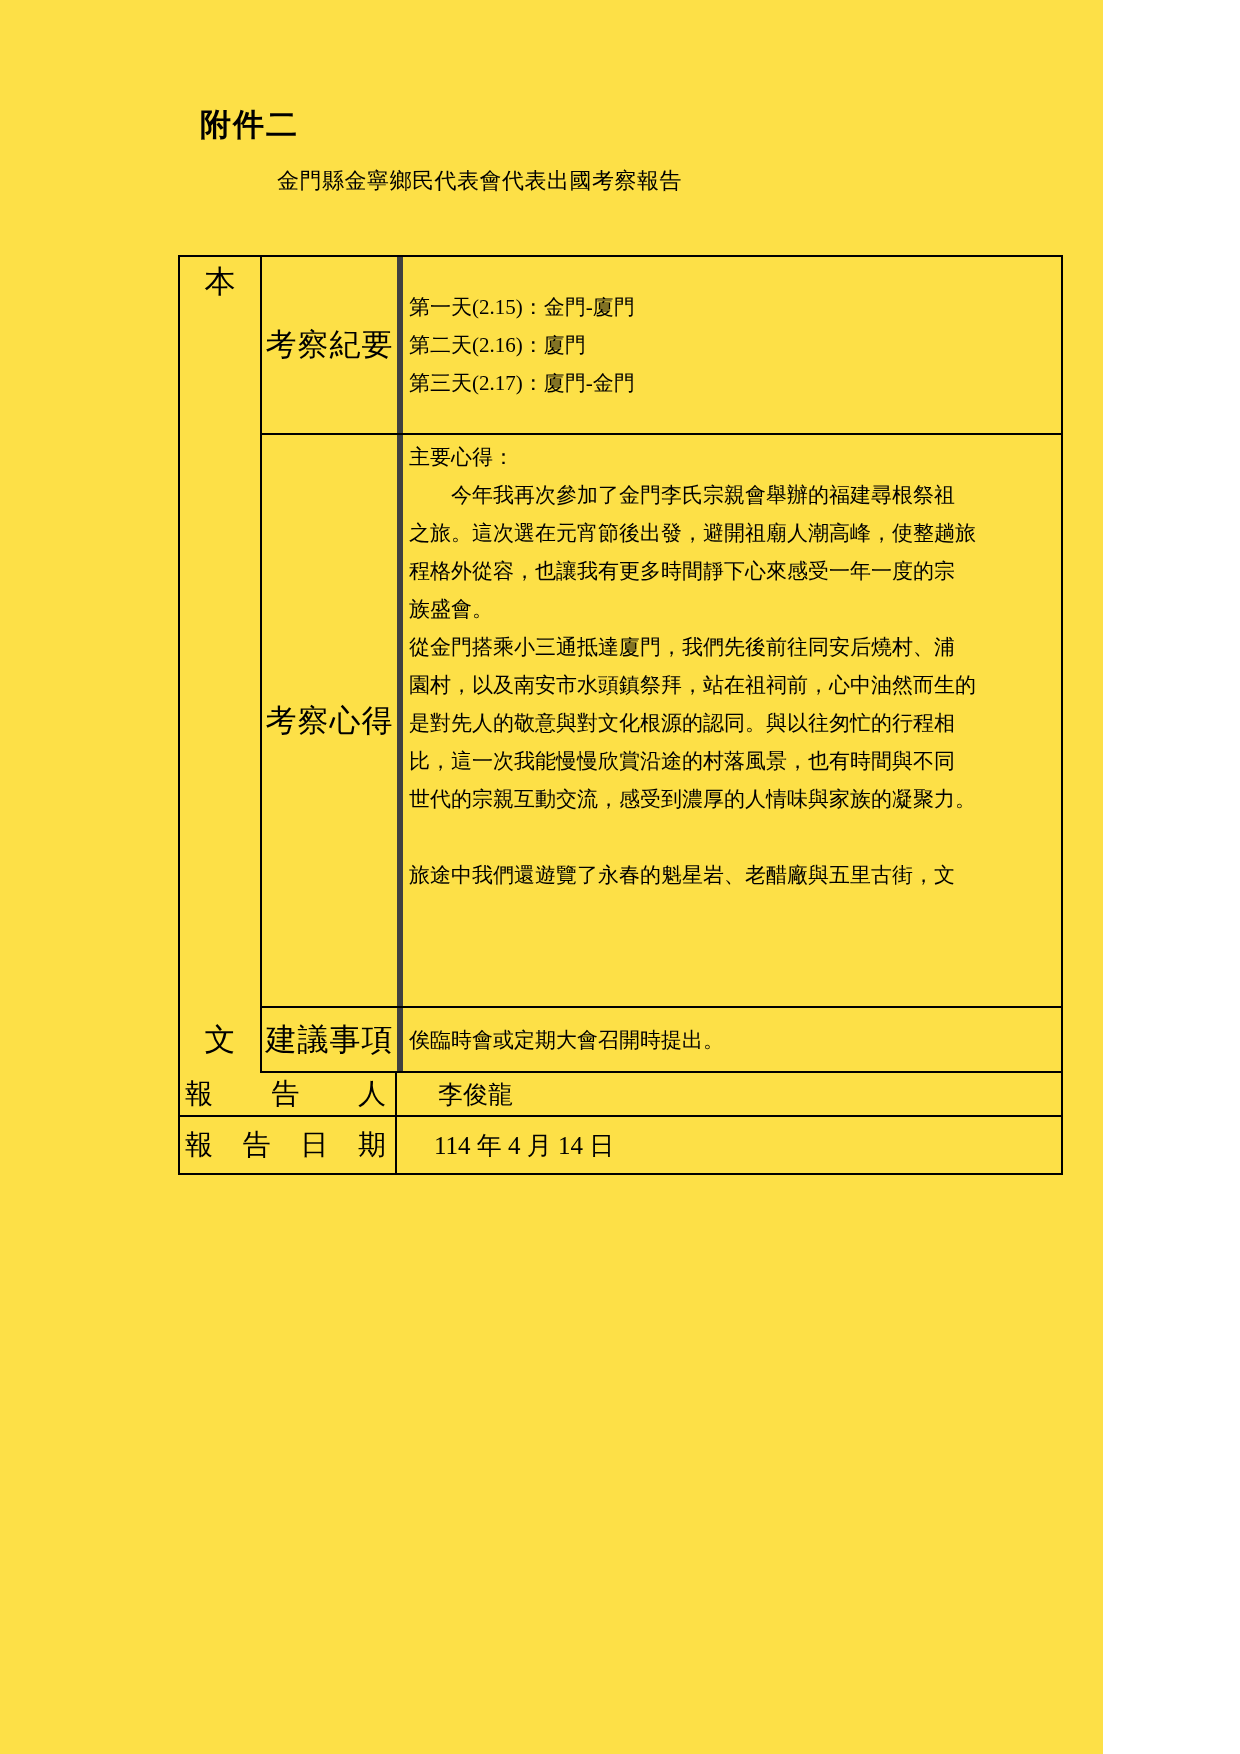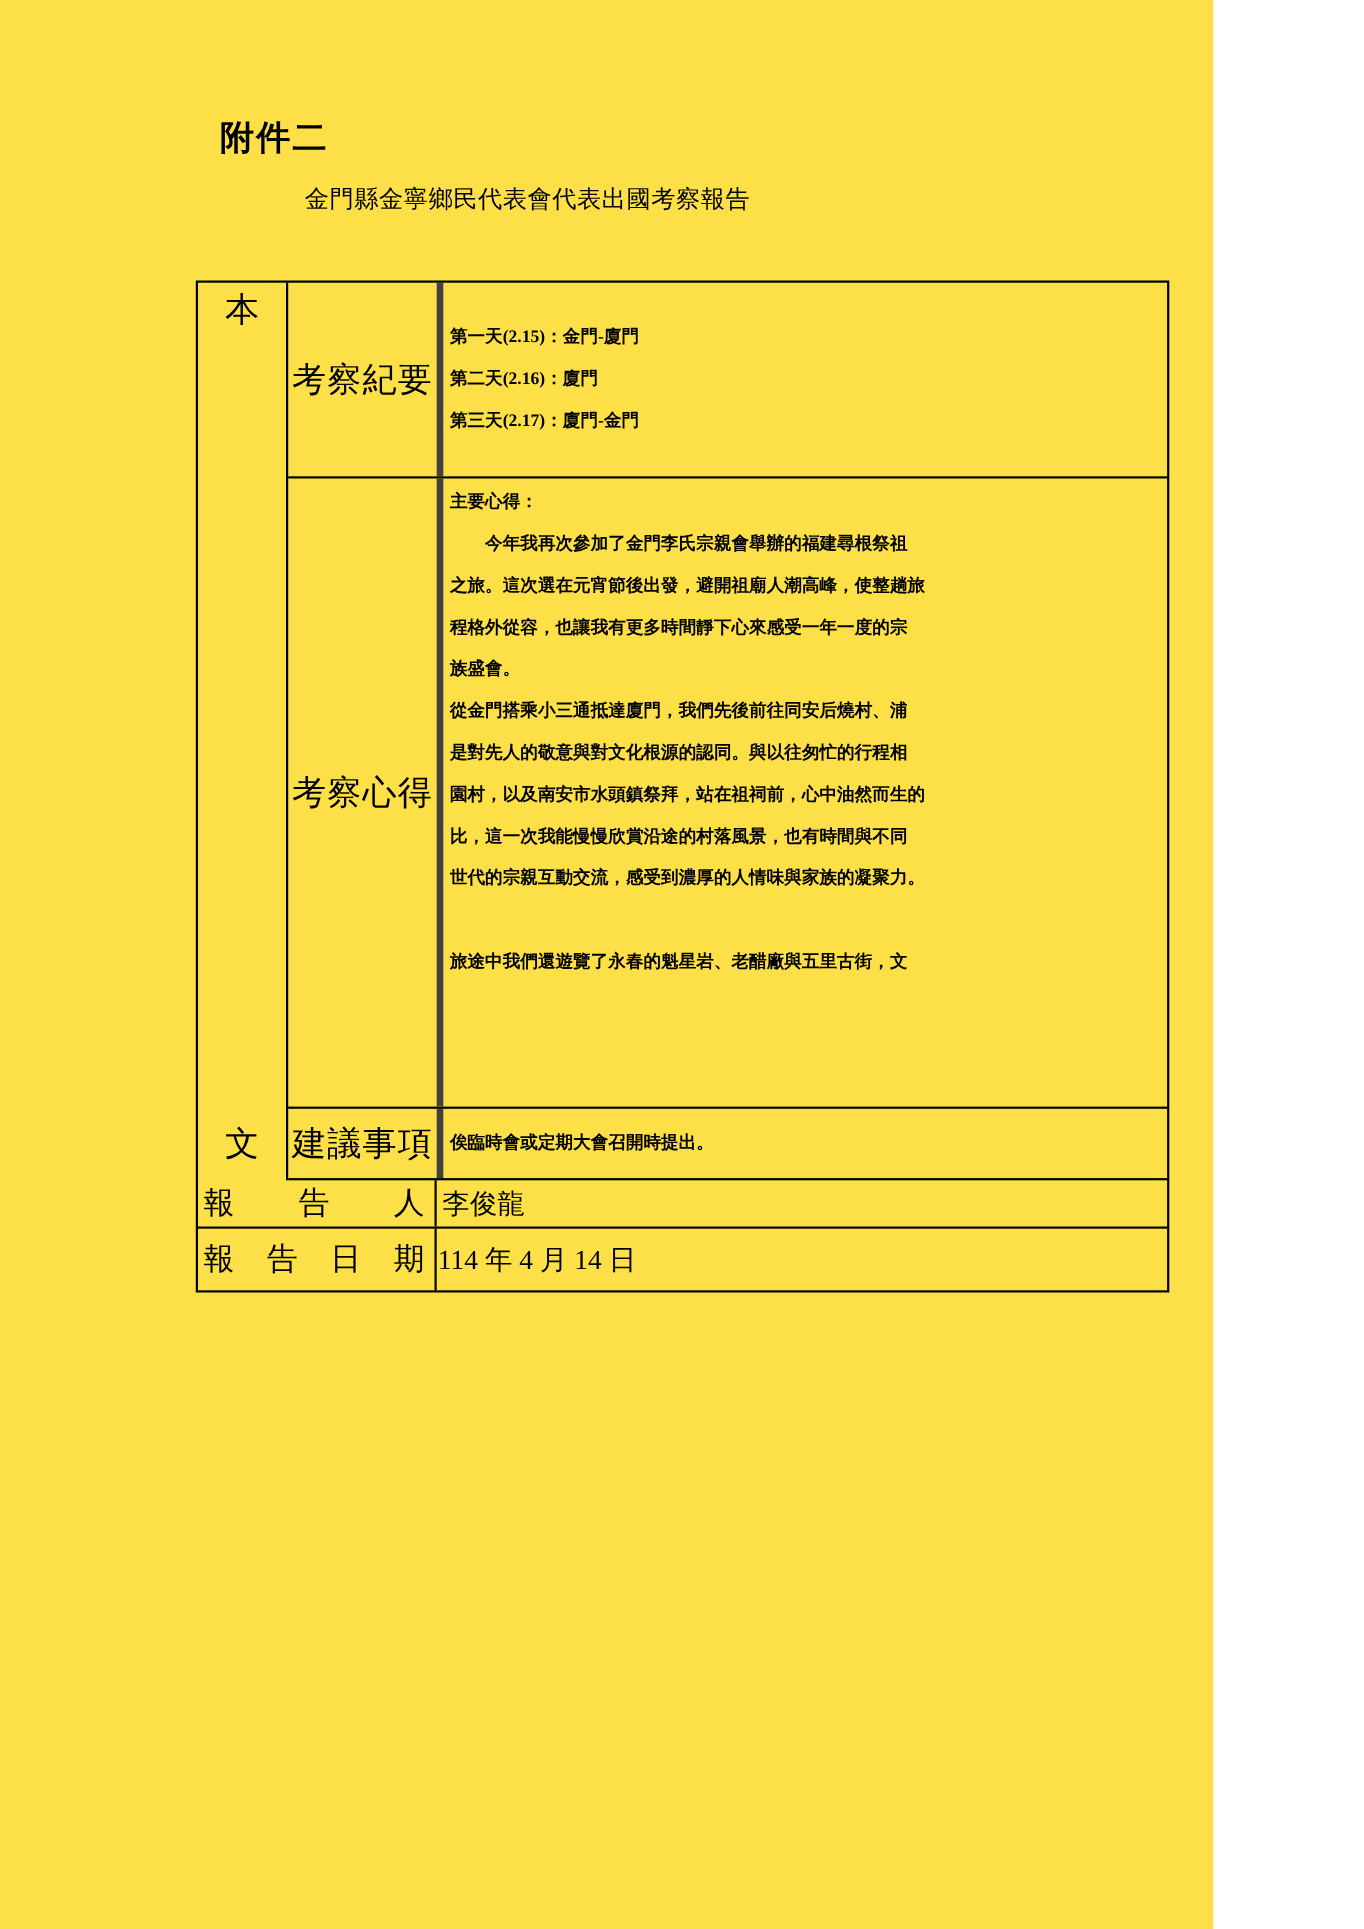--- a/index.html
+++ b/index.html
@@ -78,23 +78,22 @@
     display: flex;
     align-items: center;
     justify-content: center;
     font-size: 31px;
     letter-spacing: 1px;
     flex-shrink: 0;
   }
   .cell-content {
     flex: 1;
     box-sizing: border-box;
-    font-size: 16px;
+    font-size: 21px;
     overflow: hidden;
-    font-weight: bold;
   }
   .summary-content {
     display: flex;
     flex-direction: column;
     justify-content: center;
     padding-left: 6px;
   }
   .thoughts-content {
     padding: 3px 6px 0 6px;
   }
@@ -123,20 +122,21 @@
     justify-content: space-between;
     padding: 0 9px 0 5px;
     font-size: 28px;
     flex-shrink: 0;
   }
   .footer-value {
     flex: 1;
     display: flex;
     align-items: center;
     font-size: 25px;
+    margin-left: 36px;
   }
   .reporter-value { padding-left: 5px; }
   .date-value     { padding-left: 1px; }
 </style>
 </head>
 <body>
 
 <div class="page">
 
   <div class="attachment-label">附件二</div>
@@ -165,22 +165,22 @@
 
         <div class="t-row row-thoughts">
           <div class="cell-label">考察心得</div>
           <div class="cell-content thoughts-content">
             <div class="t-line">主要心得：</div>
             <div class="t-line">　　今年我再次參加了金門李氏宗親會舉辦的福建尋根祭祖</div>
             <div class="t-line">之旅。這次選在元宵節後出發，避開祖廟人潮高峰，使整趟旅</div>
             <div class="t-line">程格外從容，也讓我有更多時間靜下心來感受一年一度的宗</div>
             <div class="t-line">族盛會。</div>
             <div class="t-line">從金門搭乘小三通抵達廈門，我們先後前往同安后燒村、浦</div>
+            <div class="t-line">園村，以及南安市水頭鎮祭拜，站在祖祠前，心中油然而生的</div>
             <div class="t-line">是對先人的敬意與對文化根源的認同。與以往匆忙的行程相</div>
-            <div class="t-line">園村，以及南安市水頭鎮祭拜，站在祖祠前，心中油然而生的</div>
             <div class="t-line">比，這一次我能慢慢欣賞沿途的村落風景，也有時間與不同</div>
             <div class="t-line">世代的宗親互動交流，感受到濃厚的人情味與家族的凝聚力。</div>
             <div class="t-line"></div>
             <div class="t-line">旅途中我們還遊覽了永春的魁星岩、老醋廠與五里古街，文</div>
 
           </div>
         </div>
 
         <div class="t-row row-suggest">
           <div class="cell-label">建議事項</div>

